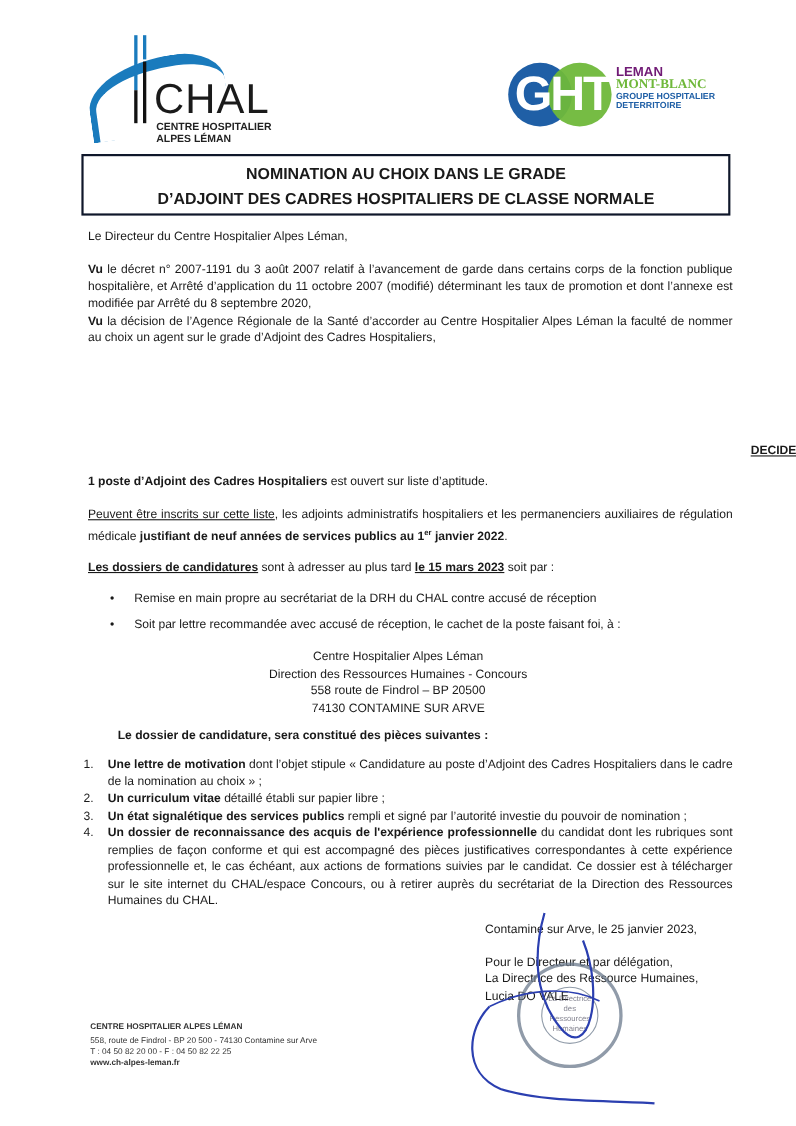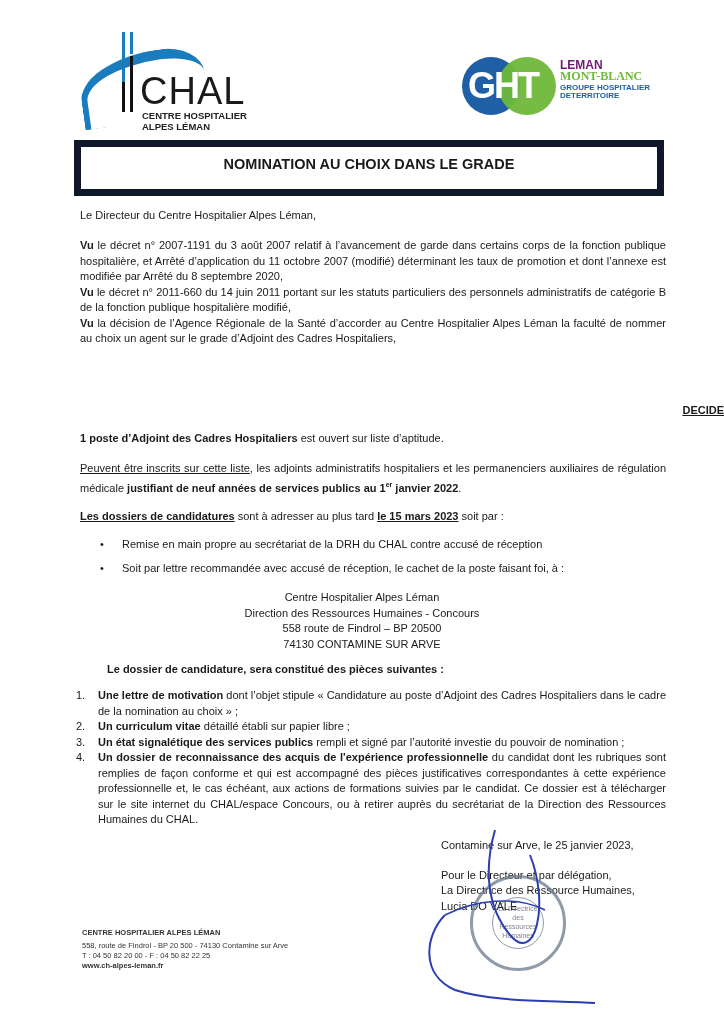--- a/index.html
+++ b/index.html
@@ -12,27 +12,27 @@
   .chal-arc { position:absolute; left:0; top:20px; width:120px; height:60px;
               border-top:10px solid #1a7bbd; border-left:6px solid #1a7bbd;
               border-radius:120px 60px 0 0 / 60px 40px 0 0; border-right:none; border-bottom:none;
               transform:rotate(-8deg); }
   .chal-word { position:absolute; left:60px; top:40px; font-size:38px; color:#1a1a1a; letter-spacing:1px; line-height:1; }
   .chal-sub { position:absolute; left:62px; top:78px; font-size:9.5px; font-weight:bold; line-height:11px; color:#222; }
   
   #ght-logo { left:462px; top:57px; width:230px; height:60px; }
   .ght-c1 { position:absolute; left:0; top:0; width:58px; height:58px; border-radius:50%; background:#1f5fa6; }
   .ght-c2 { position:absolute; left:36px; top:0; width:58px; height:58px; border-radius:50%; background:#6fb83a; opacity:.95; }
-  .ght-txt { position:absolute; left:6px; top:9px; font-size:36px; font-weight:bold; color:#fff; letter-spacing:-2px; line-height:40px; }
+  .ght-txt { position:absolute; left:6px; top:9px; font-size:44px; font-weight:bold; color:#fff; letter-spacing:-2px; line-height:40px; }
   .ght-l1 { position:absolute; left:98px; top:2px; font-size:12px; font-weight:bold; color:#701a75; line-height:12px; }
   .ght-l2 { position:absolute; left:98px; top:13px; font-size:12px; font-weight:bold; color:#6fb83a; line-height:12px;font-family:Liberation Serif, serif; }
   .ght-l3 { position:absolute; left:98px; top:26px; font-size:8px; font-weight:bold; color:#1f5fa6; line-height:9px; }
   .ght-l4 { position:absolute; left:98px; top:34px; font-size:8px; font-weight:bold; color:#1f5fa6; line-height:9px; }
   
-  #title-box { left:74px; top:140px; width:590px; height:56px; border:7px solid #0f172a; text-align:center;
+  #title-box { left:74px; top:140px; width:590px; height:56px; border:2px solid #0f172a; text-align:center;
                font-weight:bold; font-size:14.5px; line-height:22px; padding-top:6px; box-sizing:border-box; }
   .body-text { font-size:11px; line-height:15.5px; }
   p { margin:0; }
   .b { font-weight:bold; }
   .u { text-decoration:underline; }
   #intro { left:80px; top:208px; width:586px; }
   #vu-block { left:80px; top:238px; width:586px; text-align:justify; }
   #decide { left:0; width:724px; top:404px; text-align:right; font-weight:bold; text-decoration:underline; font-size:11px; }
   #poste { left:80px; top:431px; width:586px; }
   #peuvent { left:80px; top:461px; width:586px; text-align:justify; }
@@ -72,27 +72,27 @@
   <div class="ght-c2"></div>
   <div class="ght-txt">GHT</div>
   <div class="ght-l1">LEMAN</div>
   <div class="ght-l2">MONT-BLANC</div>
   <div class="ght-l3">GROUPE HOSPITALIER</div>
   <div class="ght-l4">DETERRITOIRE</div>
 </div>
 
 <div id="title-box" class="abs">
   <div>NOMINATION AU CHOIX DANS LE GRADE</div>
+  <div>D’ADJOINT DES CADRES HOSPITALIERS DE CLASSE NORMALE</div>
 </div>
 
 <p id="intro" class="abs body-text">Le Directeur du Centre Hospitalier Alpes Léman,</p>
 
 <div id="vu-block" class="abs body-text">
   <p><span class="b">Vu</span><span> le décret n° 2007-1191 du 3 août 2007 relatif à l’avancement de garde dans certains corps de la fonction publique hospitalière, et Arrêté d’application du 11 octobre 2007 (modifié) déterminant les taux de promotion et dont l’annexe est modifiée par Arrêté du 8 septembre 2020,</span></p>
-  <p><span class="b">Vu</span><span> le décret n° 2011-660 du 14 juin 2011 portant sur les statuts particuliers des personnels administratifs de catégorie B de la fonction publique hospitalière modifié,</span></p>
   <p><span class="b">Vu</span><span> la décision de l’Agence Régionale de la Santé d’accorder au Centre Hospitalier Alpes Léman la faculté de nommer au choix un agent sur le grade d’Adjoint des Cadres Hospitaliers,</span></p>
 </div>
 
 <div id="decide" class="abs">DECIDE</div>
 
 <p id="poste" class="abs body-text">
   <span class="b">1 poste d’Adjoint des Cadres Hospitaliers</span><span> est ouvert sur liste d’aptitude.</span>
 </p>
 
 <p id="peuvent" class="abs body-text">

